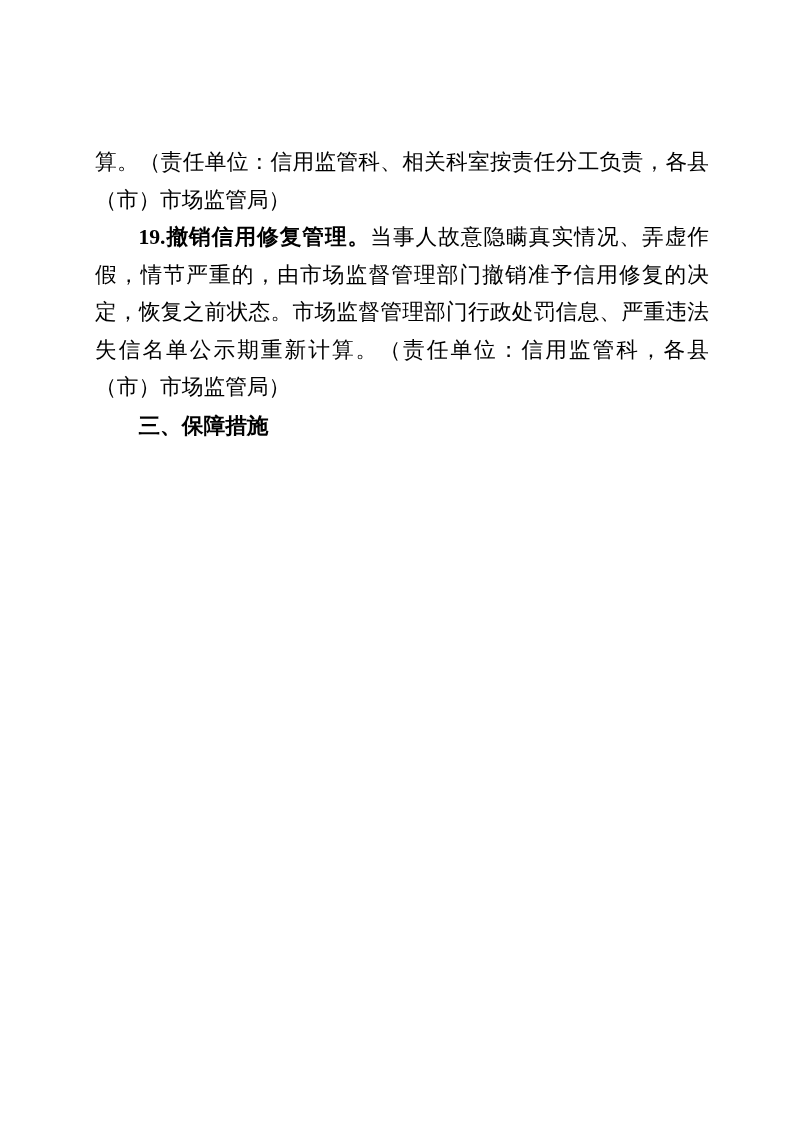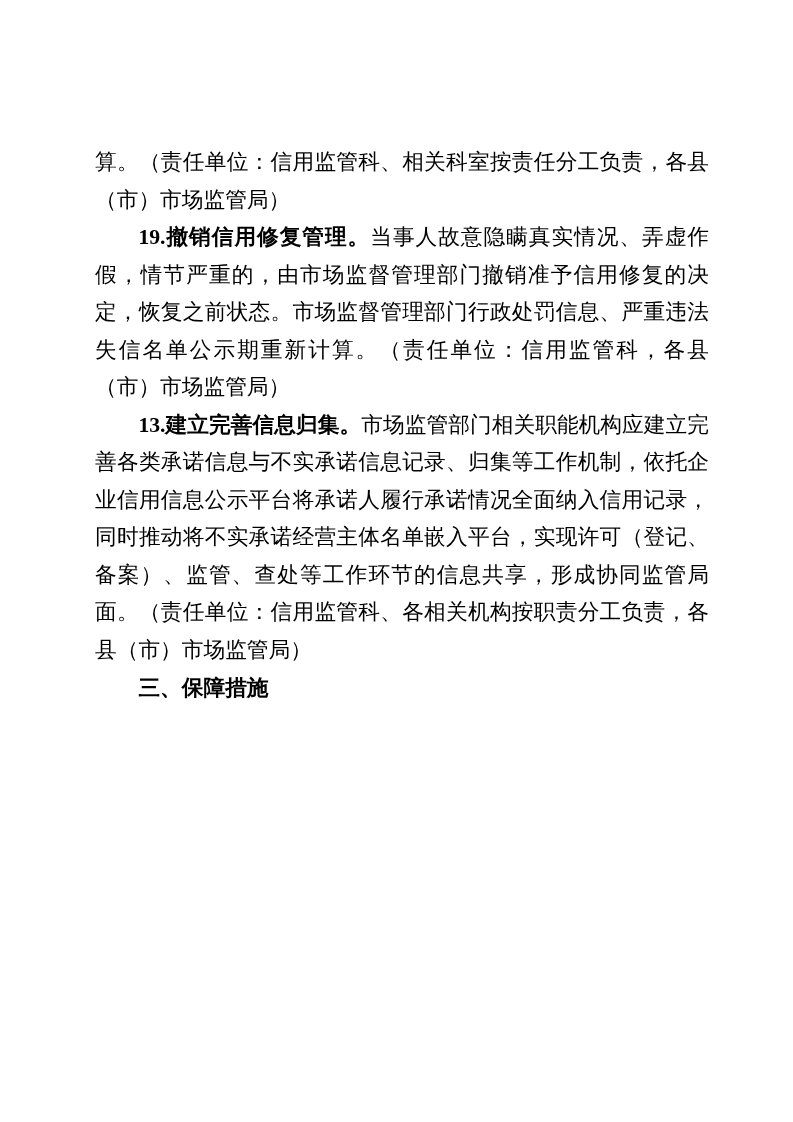--- a/index.html
+++ b/index.html
@@ -36,18 +36,17 @@
 </head>
 <body>
 
 <div class="page">
 
   <p class="para"><span class="seg body">算。</span><span class="seg kaiti">（责任单位：信用监管科、相关科室按责任分工负责，各县（市）市场监管局）</span></p>
 
   <p class="para indent"><span class="seg bold">19.撤销信用修复管理。</span><span class="seg body">当事人故意隐瞒真实情况、弄虚作假，情节严重的，由市场监督管理部门撤销准予信用修复的决定，恢复之前状态。市场监督管理部门行政处罚信息、严重违法失信名单公示期重新计算。</span><span class="seg kaiti">（责任单位：信用监管科，各县（市）市场监管局）</span></p>
 
 
-  <p class="para indent"><span class="seg bold">13.建立完善信息归集。</span><span class="seg body">市场监管部门相关职能机构应建立完善各类承诺信息与不实承诺信息记录、归集等工作机制，依托企业信用信息公示平台将承诺人履行承诺情况全面纳入信用记录，同时推动将不实承诺经营主体名单嵌入平台，实现许可（登记、备案）、监管、查处等工作环节的信息共享，形成协同监管局面。</span><span class="seg kaiti">（责任单位：信用监管科、各相关机构按职责分工负责，各县（市）市场监管局）</span></p>
 
 
   <p class="para indent"><span class="seg heiti">三、保障措施</span></p>
 
 </div>
 
 </body></html>

